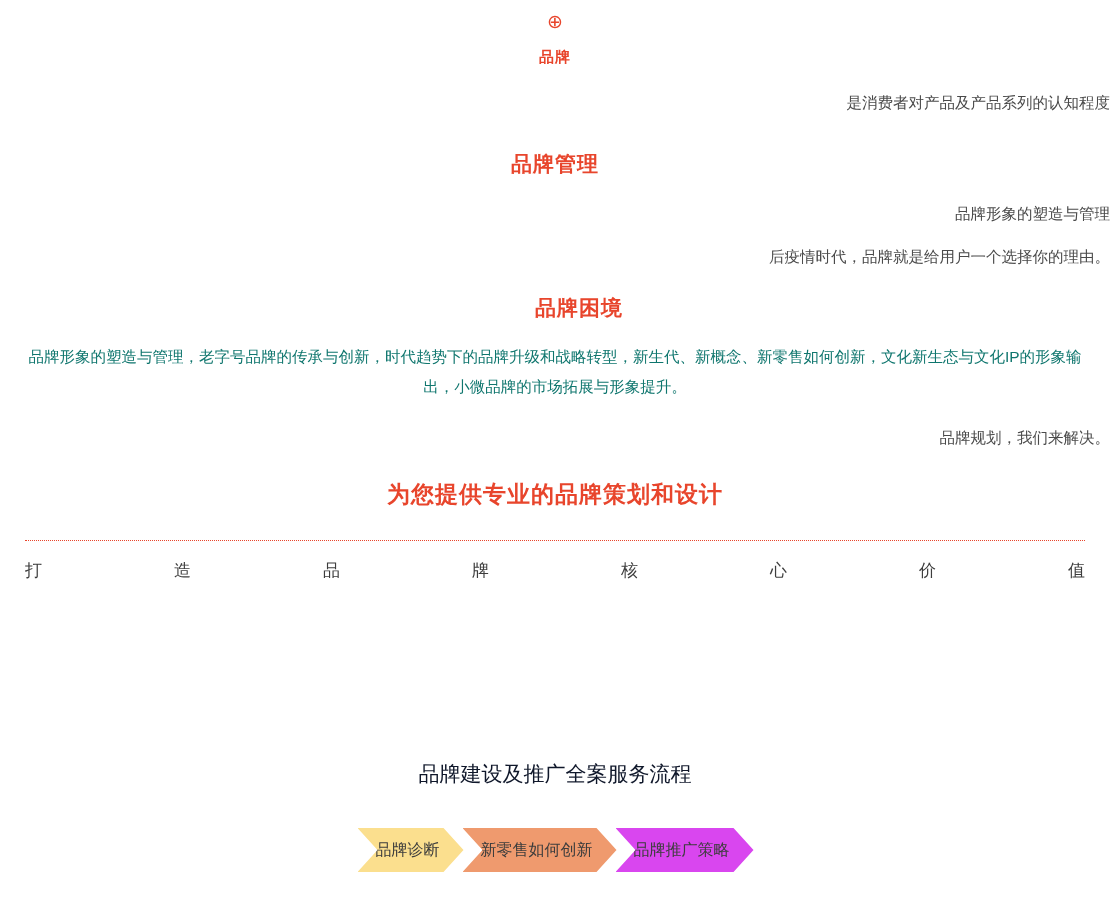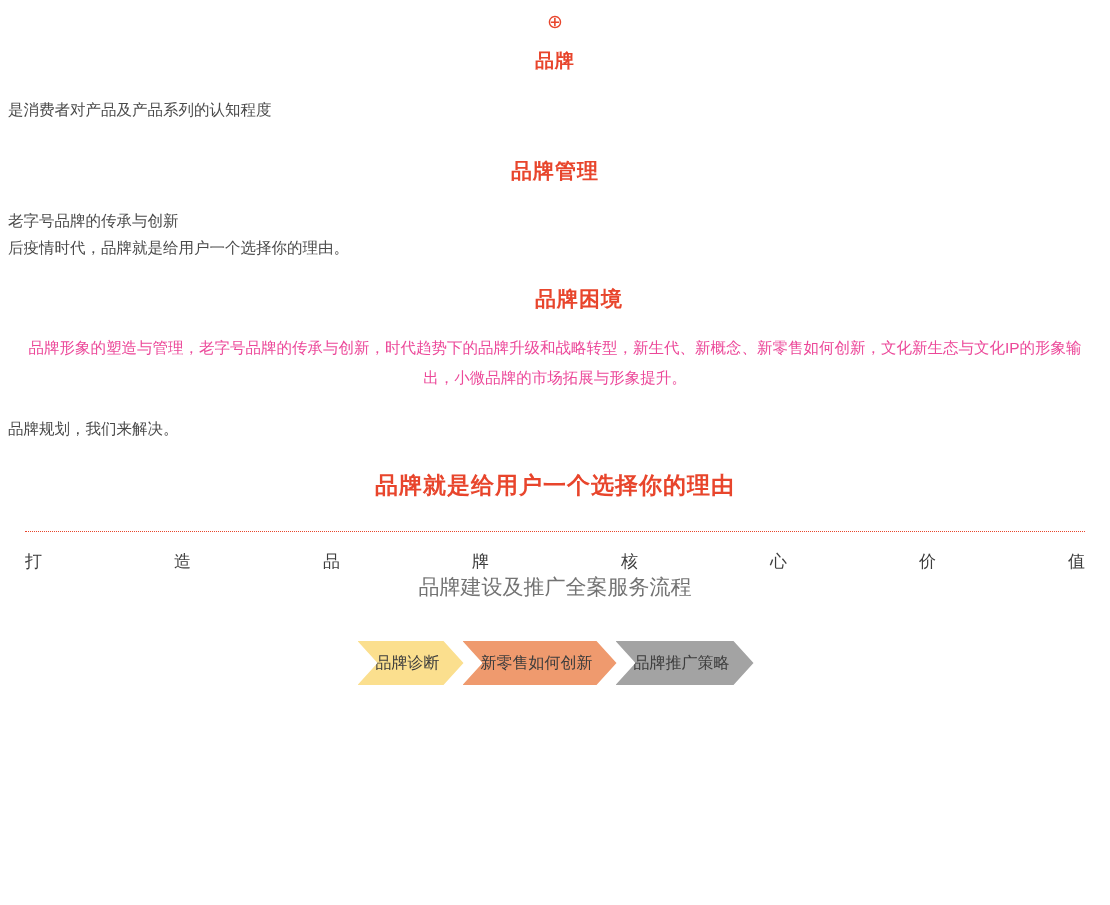--- a/index.html
+++ b/index.html
@@ -35,54 +35,54 @@
   }
 
   
   .h-red {
     text-align: center;
     color: #e8452c;
     font-weight: bold;
     letter-spacing: 1px;
   }
   .h1-red {
-    font-size: 19px;
+    font-size: 15px;
     margin-top: 16px;
   }
   .h2-red {
     font-size: 21px;
     margin-top: 34px;
   }
   .h3-red {
     font-size: 21px;
     margin-top: 24px;
     padding-left: 48px;
   }
   .h4-red {
     font-size: 23px;
     margin-top: 28px;
   }
 
   .body-text {
-    text-align: left;
+    text-align: right;
     font-size: 15.5px;
     color: #4a4a4a;
     line-height: 27px;
     margin-top: 22px;
     padding-left: 8px;
   }
   .body-text.tight {
     margin-top: 20px;
   }
   .para-wide {
     width: 1060px;
     margin: 20px auto 0 auto;
     text-align: center;
     font-size: 15.5px;
-    color: #ec4899;
+    color: #0f766e;
     line-height: 30px;
   }
 
   
   .sep {
     width: 1060px;
     margin: 30px auto 0 auto;
     border-top: 1px dotted #e8452c;
     height: 0;
   }
@@ -98,21 +98,22 @@
     color: #3d3d3d;
   }
   .slogan-row span {
     display: inline-block;
   }
 
   
   .process-title {
     text-align: center;
     font-size: 21px;
-    color: #737373;
+    color: #0f172a;
+    margin-top: 178px;
   }
   .arrow-strip {
     margin-top: 40px;
     display: flex;
     justify-content: center;
     align-items: center;
   }
   .arrow {
     position: relative;
     height: 44px;
@@ -135,28 +136,28 @@
 <div class="page">
 
   <div class="plus-icon-wrap">
     <span class="plus-icon">⊕</span>
   </div>
 
   <div class="h-red h1-red">品牌</div>
   <div class="body-text">是消费者对产品及产品系列的认知程度</div>
 
   <div class="h-red h2-red">品牌管理</div>
-  <div class="body-text">老字号品牌的传承与创新</div>
-  <div class="body-text tight" style="margin-top:0">后疫情时代，品牌就是给用户一个选择你的理由。</div>
+  <div class="body-text">品牌形象的塑造与管理</div>
+  <div class="body-text tight" style="margin-top:16px">后疫情时代，品牌就是给用户一个选择你的理由。</div>
 
   <div class="h-red h3-red">品牌困境</div>
   <div class="para-wide">品牌形象的塑造与管理，老字号品牌的传承与创新，时代趋势下的品牌升级和战略转型，新生代、新概念、新零售如何创新，文化新生态与文化IP的形象输出，小微品牌的市场拓展与形象提升。</div>
   <div class="body-text">品牌规划，我们来解决。</div>
 
-  <div class="h-red h4-red">品牌就是给用户一个选择你的理由</div>
+  <div class="h-red h4-red">为您提供专业的品牌策划和设计</div>
 
   <div class="sep"></div>
 
   <div class="slogan-row">
     <span>打</span>
     <span>造</span>
     <span>品</span>
     <span>牌</span>
     <span>核</span>
     <span>心</span>
@@ -166,18 +167,18 @@
 
   <div class="process-title">品牌建设及推广全案服务流程</div>
 
   <div class="arrow-strip">
     <div class="arrow first" style="background: rgb(251, 223, 142);">
       <span>品牌诊断</span>
     </div>
     <div class="arrow" style="background: rgb(239, 154, 110);">
       <span>新零售如何创新</span>
     </div>
-    <div class="arrow" style="background: #a3a3a3; font-family: Liberation Serif, serif;">
+    <div class="arrow" style="background: #d946ef; font-family: Liberation Serif, serif;">
       <span>品牌推广策略</span>
     </div>
   </div>
 
 </div>
 
 </body></html>

